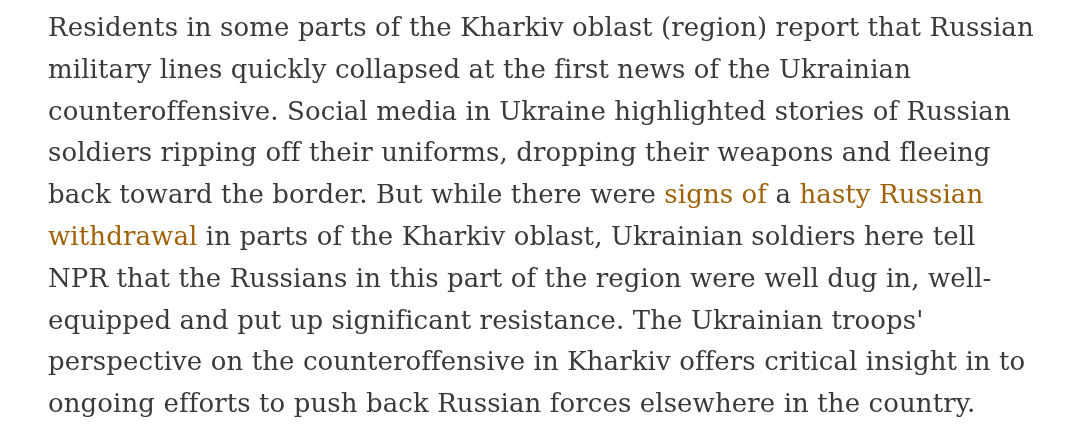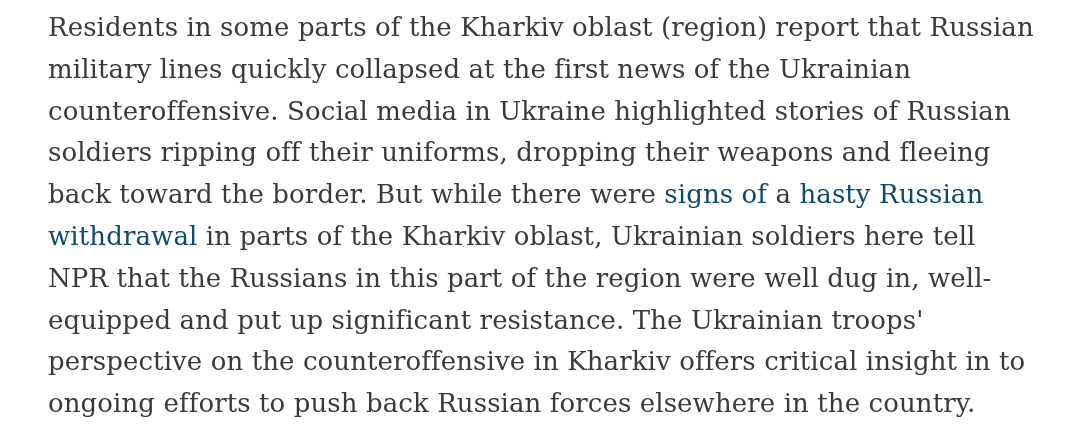--- a/index.html
+++ b/index.html
@@ -22,21 +22,21 @@
     font-family: "DejaVu Serif", "Liberation Serif", serif;
     font-size: 26px;
     line-height: 41.8px;
     color: #3a3a3a;
     letter-spacing: 0.1px;
     max-width: 990px;
     text-align: left;
   }
 
   .article-paragraph a.inline-link {
-    color: #0c4a6e;
+    color: #a16207;
     text-decoration: none;
     cursor: pointer;
   }
 </style>
 </head>
 <body>
 
 <div class="article-body">
   <p class="article-paragraph"><span>Residents in some parts of the Kharkiv oblast (region) report that Russian military lines quickly collapsed at the first news of the Ukrainian counteroffensive. Social media in Ukraine highlighted stories of Russian soldiers ripping off their uniforms, dropping their weapons and fleeing back toward the border. But while there were </span><a class="inline-link">signs of</a><span> a </span><a class="inline-link">hasty Russian withdrawal</a><span> in parts of the Kharkiv oblast, Ukrainian soldiers here tell NPR that the Russians in this part of the region were well dug in, well-equipped and put up significant resistance. The Ukrainian troops' perspective on the counteroffensive in Kharkiv offers critical insight in to ongoing efforts to push back Russian forces elsewhere in the country.</span></p>
 </div>

